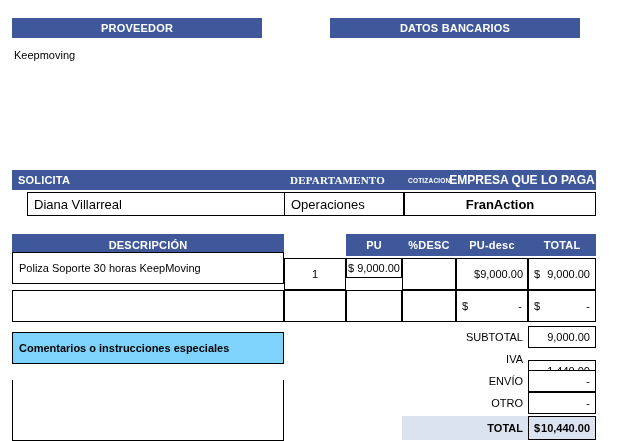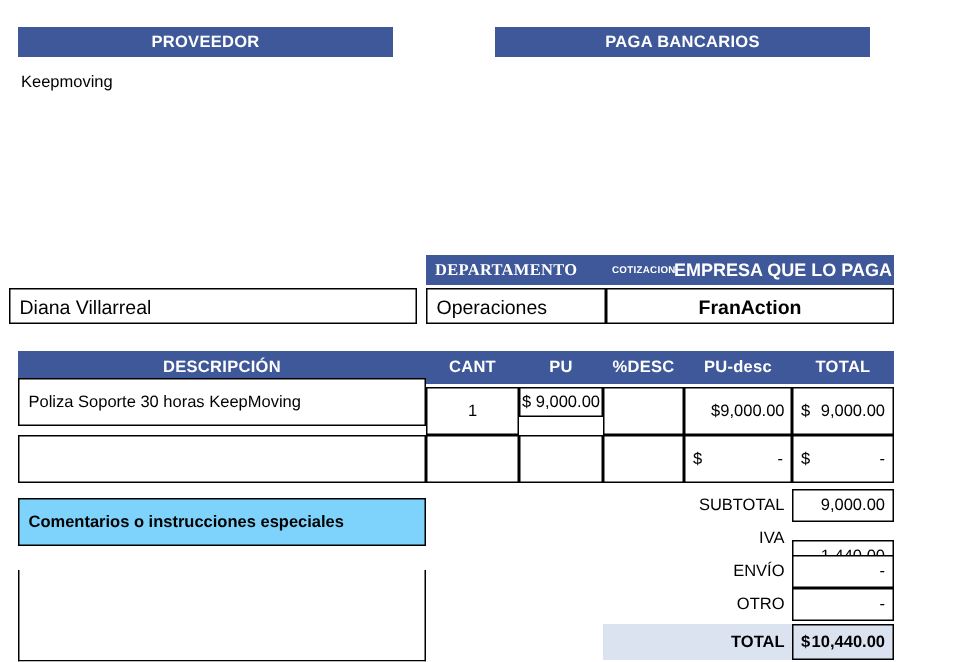--- a/index.html
+++ b/index.html
@@ -61,21 +61,21 @@
 
   .cell {
     position: absolute;
     border: 1px solid #000;
     box-sizing: border-box;
     display: flex;
     align-items: center;
     background: #fff;
     font-size: 12px;
   }
-  #cell-solicita     { left: 6px;  top: 192px; width: 272px; height: 24px; padding-left: 6px; font-size: 13px; }
+  #cell-solicita     { left: 27px;  top: 192px; width: 272px; height: 24px; padding-left: 6px; font-size: 13px; }
   #cell-departamento { left: 284px; top: 192px; width: 120px; height: 24px; padding-left: 6px; font-size: 13px; }
   #cell-empresa      { left: 404px; top: 192px; width: 192px; height: 24px; justify-content: center; font-size: 13px; font-weight: bold; }
 
   
   #tbl-hdr-desc   { left: 12px;  top: 234px; width: 272px; height: 22px; }
   #tbl-hdr-cant   { left: 284px; top: 234px; width: 62px;  height: 22px; }
   #tbl-hdr-pu     { left: 346px; top: 234px; width: 56px;  height: 22px; }
   #tbl-hdr-desc2  { left: 402px; top: 234px; width: 54px;  height: 22px; }
   #tbl-hdr-pudesc { left: 456px; top: 234px; width: 72px;  height: 22px; }
   #tbl-hdr-total  { left: 528px; top: 234px; width: 68px;  height: 22px; }
@@ -179,33 +179,33 @@
     padding: 0 5px;
     font-size: 11px; font-weight: bold;
   }
 </style>
 </head>
 <body>
 
 <div class="sheet">
 
   <div class="hdr" id="hdr-proveedor">PROVEEDOR</div>
-  <div class="hdr" id="hdr-bancarios">PAGA BANCARIOS</div>
+  <div class="hdr" id="hdr-bancarios">DATOS BANCARIOS</div>
   <div class="plain-text" id="supplier-name">Keepmoving</div>
 
+  <div class="hdr" id="hdr-solicita">SOLICITA</div>
   <div class="hdr" id="hdr-departamento">DEPARTAMENTO</div>
   <div class="hdr" id="hdr-cotizacion">COTIZACION</div>
   <div id="hdr-empresa-lbl">EMPRESA QUE LO PAGA</div>
 
   <div class="cell" id="cell-solicita">Diana Villarreal</div>
   <div class="cell" id="cell-departamento">Operaciones</div>
   <div class="cell" id="cell-empresa">FranAction</div>
 
   <div class="hdr" id="tbl-hdr-desc">DESCRIPCIÓN</div>
-  <div class="hdr" id="tbl-hdr-cant">CANT</div>
   <div class="hdr" id="tbl-hdr-pu">PU</div>
   <div class="hdr" id="tbl-hdr-desc2">%DESC</div>
   <div class="hdr" id="tbl-hdr-pudesc">PU-desc</div>
   <div class="hdr" id="tbl-hdr-total">TOTAL</div>
 
   <div class="cell" id="r1-desc">Poliza Soporte 30 horas KeepMoving</div>
   <div class="cell" id="r1-cant">1</div>
   <div class="cell" id="r1-pu">$ 9,000.00</div>
   <div class="cell" id="r1-desc2"></div>
   <div class="cell" id="r1-pudesc">$9,000.00</div>

